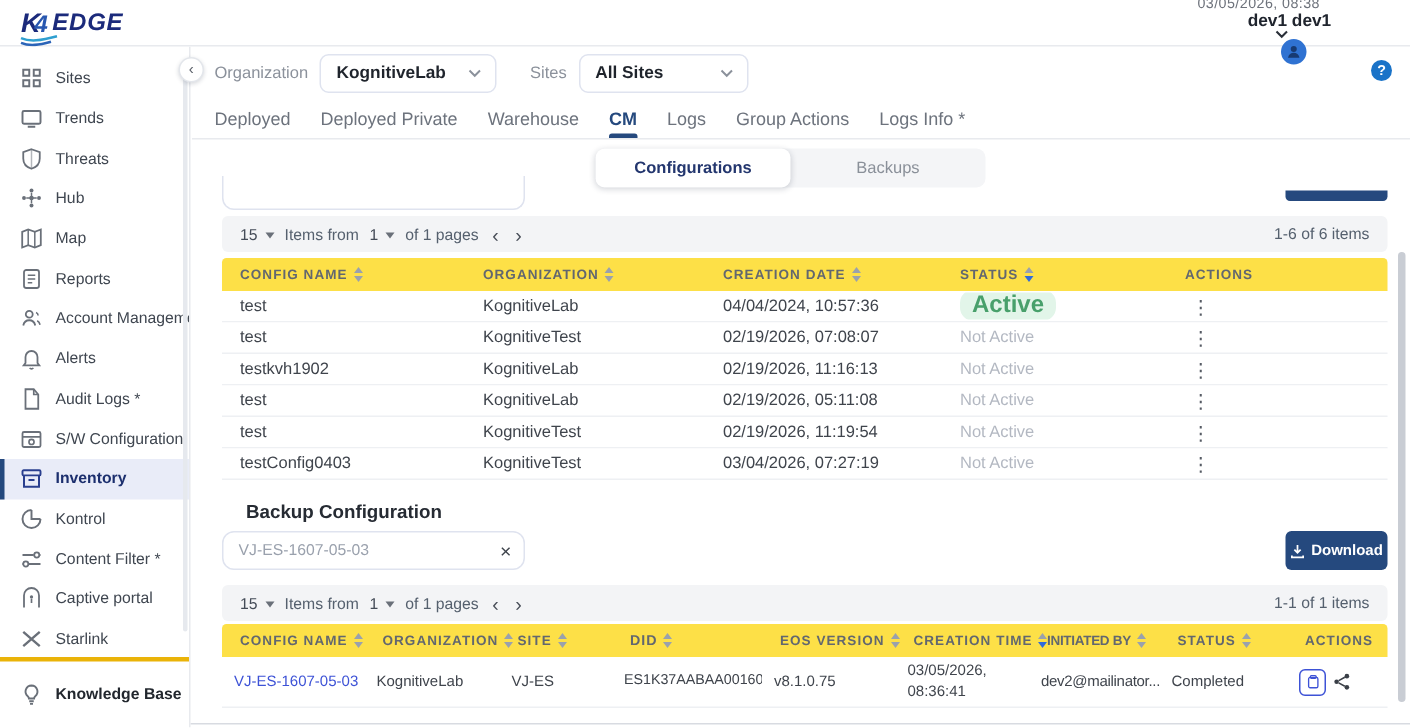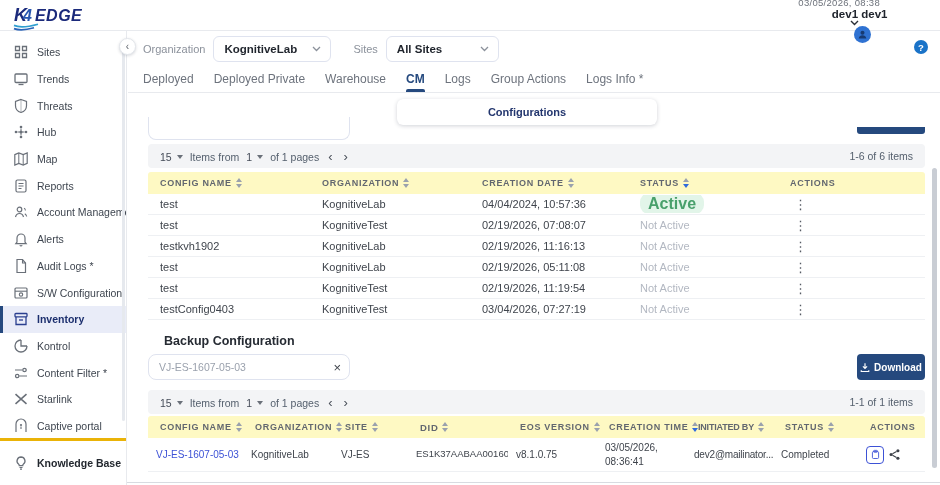--- a/index.html
+++ b/index.html
@@ -86,21 +86,21 @@
   .pag-num { display:inline-flex; align-items:center; gap:5px; cursor:pointer; color:#454c58; }
   .tri-down { width:0; height:0; border-left:3.5px solid transparent; border-right:3.5px solid transparent;
               border-top:4px solid #6a7079; display:inline-block; }
   .pag-text { color:#55606e; }
   .pag-arrow { font-size:13px; color:#4a505a; cursor:pointer; padding:0 2px; line-height:1; }
   .pag-range { margin-left:auto; color:#55606e; }
 
   
   .tbl { position:absolute; left:20px; width:777px; }
   .table1 { top:141px; } .table2 { top:385px; }
-  .thead { display:flex; align-items:center; height:22px; background:#fef9c3; border-radius:3px 3px 0 0; }
+  .thead { display:flex; align-items:center; height:22px; background:#fde047; border-radius:3px 3px 0 0; }
   .th { display:flex; align-items:center; gap:4px; padding-left:12px; font-size:9px; font-weight:bold;
         letter-spacing:.7px; color:#62676f; white-space:nowrap; }
   .sort { display:inline-flex; flex-direction:column; gap:2px; }
   .s-up { width:0; height:0; border-left:3px solid transparent; border-right:3px solid transparent;
           border-bottom:4px solid #9aa1ad; }
   .s-down { width:0; height:0; border-left:3px solid transparent; border-right:3px solid transparent;
             border-top:4px solid #9aa1ad; }
   .th.sorted .s-down { border-top-color:var(--sort-active); }
   .trow { display:flex; align-items:center; height:21px; border-bottom:1px solid #eef0f3;
           font-size:11px; color:#3f444c; background:#fff; }
@@ -290,34 +290,34 @@
             <path d="M2 5h7.5M13.5 5H14M2 11h1M6.2 11H14" stroke="currentColor" stroke-width="1.2"></path>
             <circle cx="11.5" cy="5" r="1.7" fill="none" stroke="currentColor" stroke-width="1.2"></circle>
             <circle cx="4.2" cy="11" r="1.7" fill="none" stroke="currentColor" stroke-width="1.2"></circle>
           </svg>
         </span>
         <span class="side-label">Content Filter *</span>
       </div>
       <div class="side-item">
         <span class="side-icon">
           <svg viewBox="0 0 16 16">
-            <path d="M2.5 3.2l11 9.6M13.5 3.2l-11 9.6" stroke="currentColor" stroke-width="1.6" fill="none"></path>
-          </svg>
-        </span>
-        <span class="side-label">Starlink</span>
-      </div>
-      <div class="side-item">
-        <span class="side-icon">
-          <svg viewBox="0 0 16 16">
             <path d="M3 14V6a5 5 0 0110 0v8" fill="none" stroke="currentColor" stroke-width="1.2"></path>
             <circle cx="8" cy="7" r="1.1" fill="currentColor"></circle>
             <path d="M8 8.4V11" stroke="currentColor" stroke-width="1.1"></path>
           </svg>
         </span>
         <span class="side-label">Captive portal</span>
+      </div>
+      <div class="side-item">
+        <span class="side-icon">
+          <svg viewBox="0 0 16 16">
+            <path d="M2.5 3.2l11 9.6M13.5 3.2l-11 9.6" stroke="currentColor" stroke-width="1.6" fill="none"></path>
+          </svg>
+        </span>
+        <span class="side-label">Starlink</span>
       </div>
     </div>
   <span class="side-scroll"></span>
   <div class="side-footer">
     <div class="side-item">
       <span class="side-icon">
         <svg viewBox="0 0 16 16">
             <path d="M8 2a4 4 0 012.5 7.1c-.5.4-.8 1-.8 1.6H6.3c0-.6-.3-1.2-.8-1.6A4 4 0 018 2z" fill="none" stroke="currentColor" stroke-width="1.3"></path>
             <path d="M6.5 12.5h3M7 14.2h2" stroke="currentColor" stroke-width="1.2"></path>
           </svg>
@@ -358,20 +358,21 @@
       <div class="tab">Deployed Private</div>
       <div class="tab">Warehouse</div>
       <div class="tab active">CM</div>
       <div class="tab">Logs</div>
       <div class="tab">Group Actions</div>
       <div class="tab">Logs Info *</div>
     </div>
 
   <div class="seg">
     <div class="seg-item active">Configurations</div>
+    <div class="seg-item">Backups</div>
   </div>
 
   <div class="cut-input"></div>
   <div class="cut-btn"></div>
 
   <div class="pagbar pag1">
     <div class="pag-left">
       <span class="pag-num">
         <span>15</span>
           <span class="tri-down"></span>

